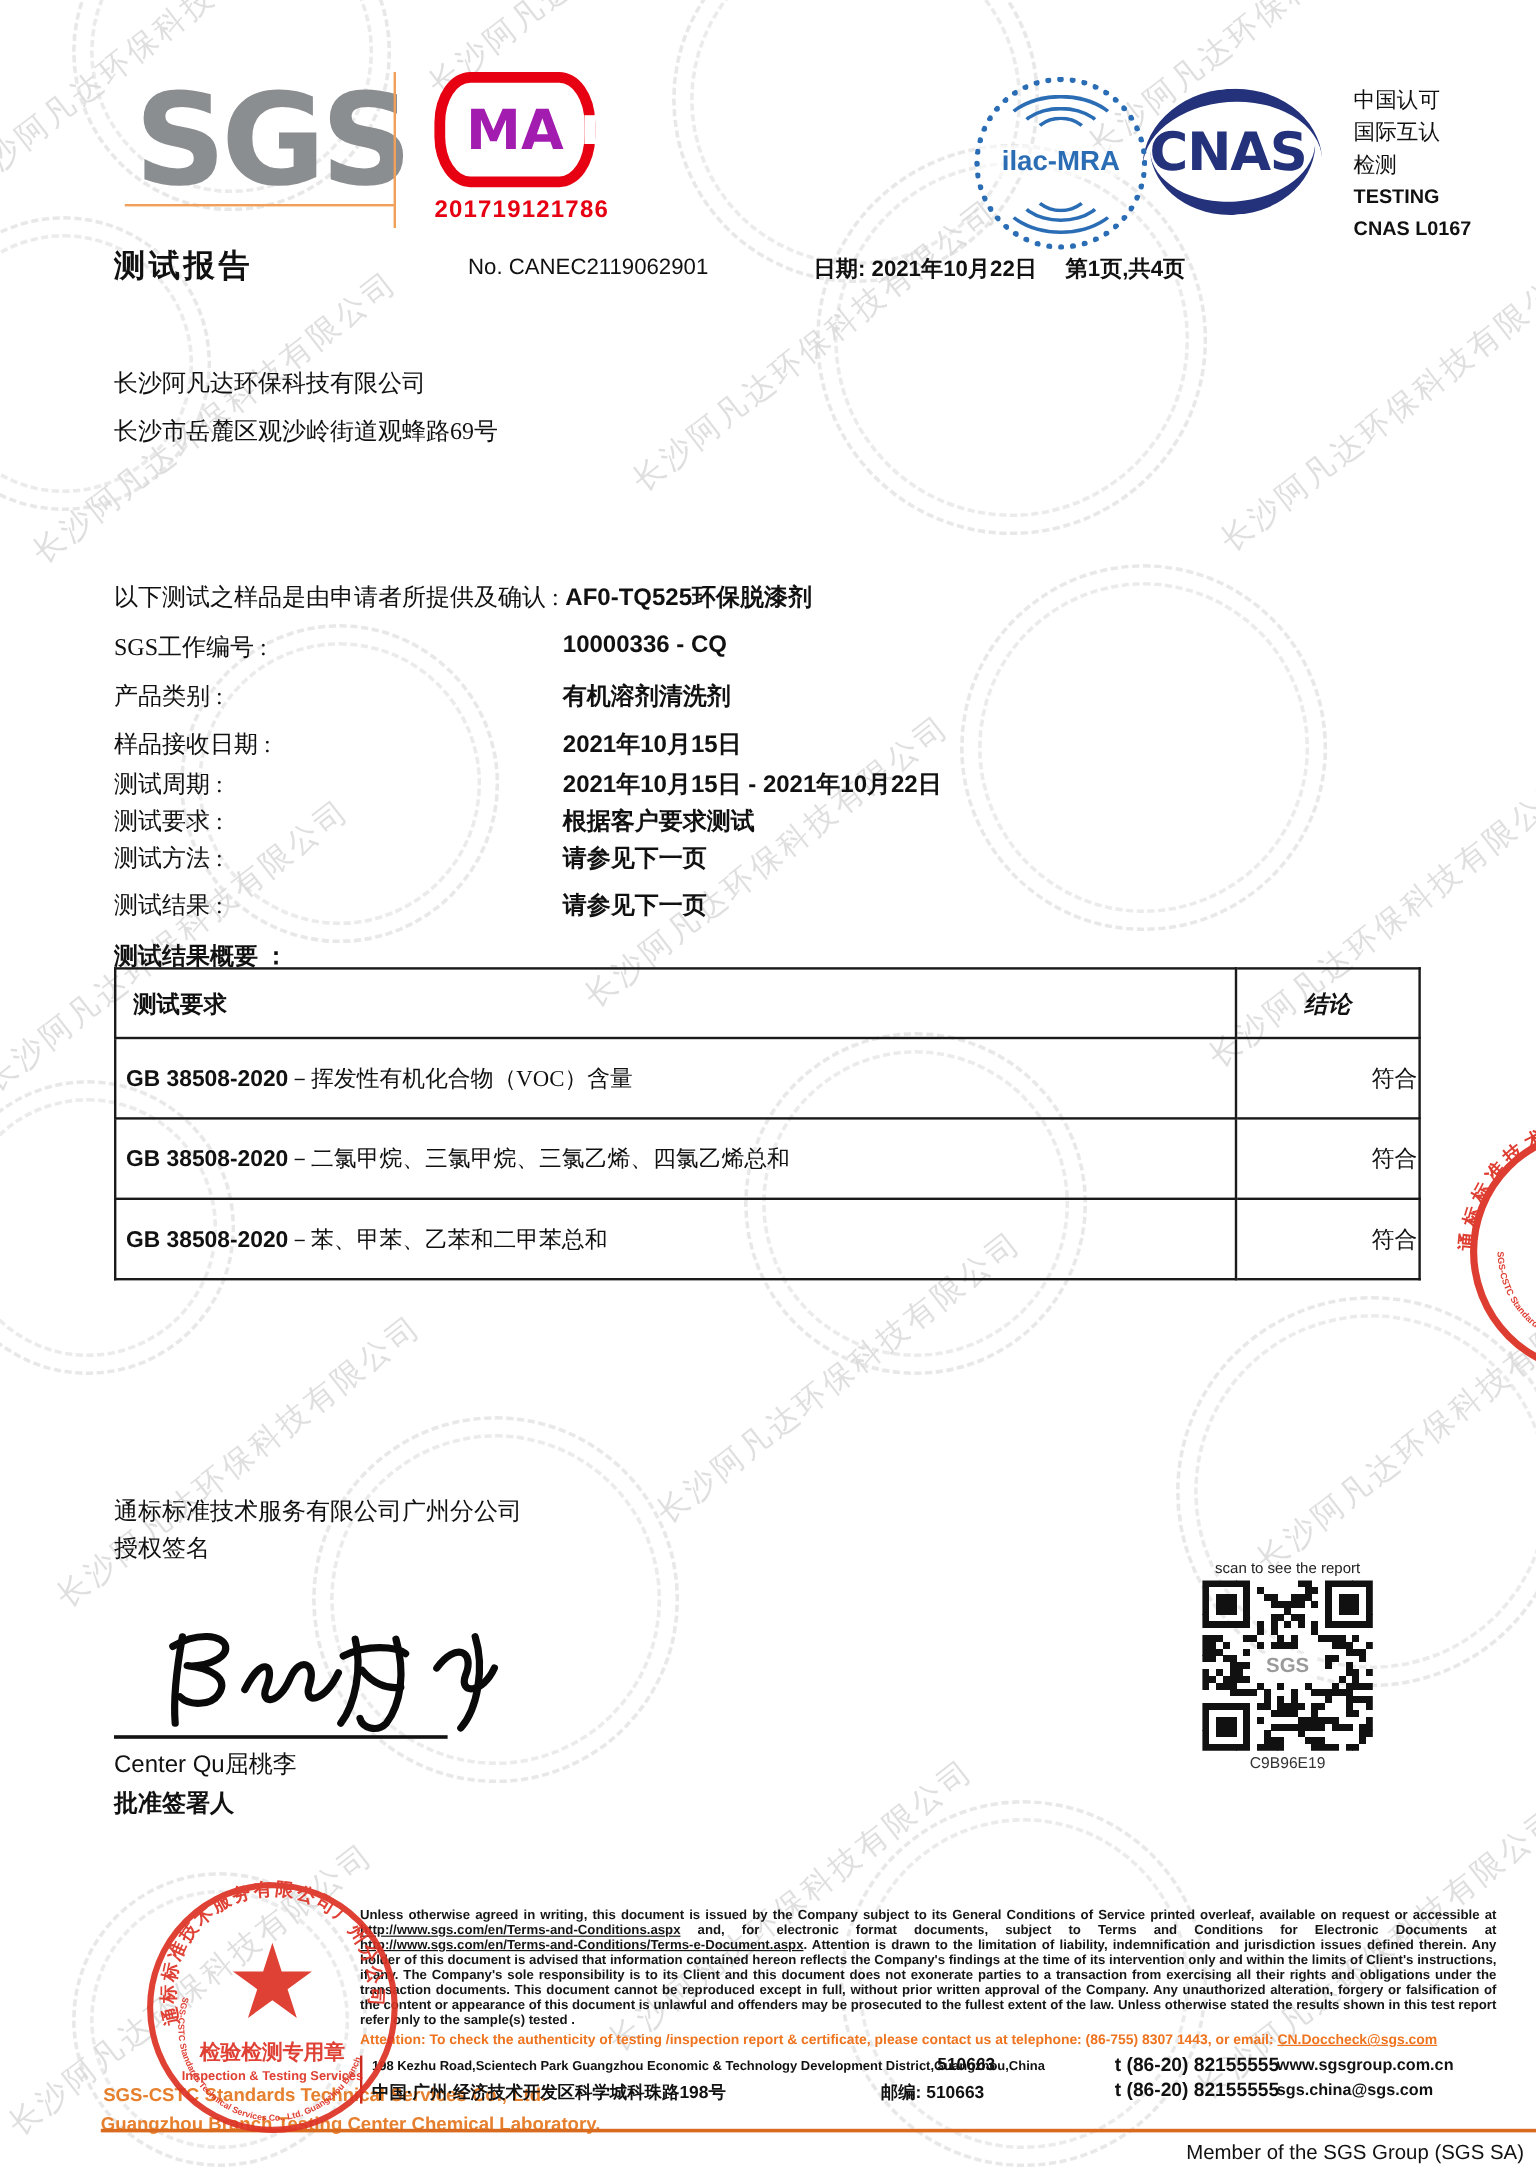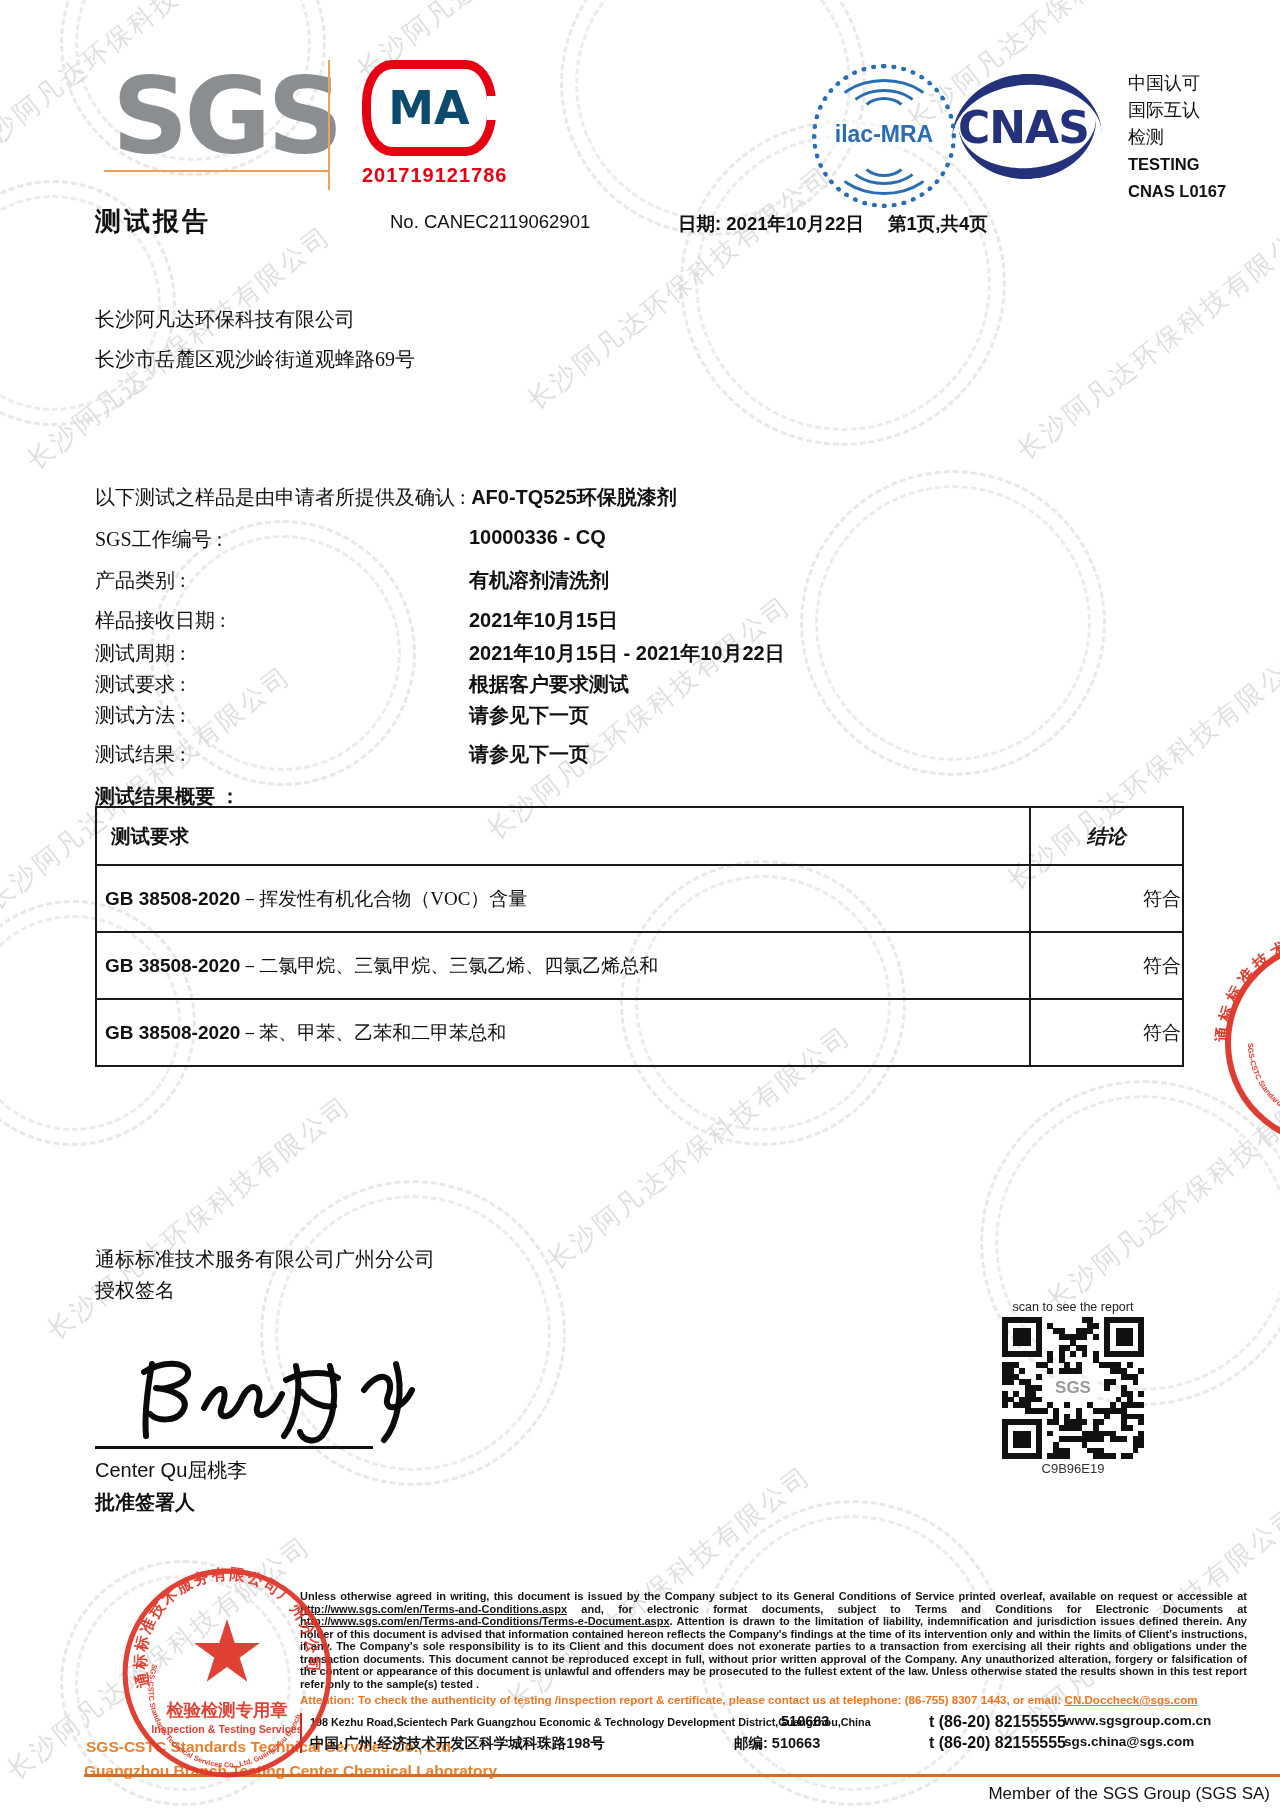--- a/index.html
+++ b/index.html
@@ -19,21 +19,21 @@
   
   .sgs-word{left:112px;top:64px;font-size:106px;font-weight:bold;line-height:1;color:#8b8e90;
             letter-spacing:-4px;font-family:"DejaVu Sans",sans-serif;}
   .sgs-hline{left:104px;top:170px;width:226px;height:2px;background:#f0a058;}
   .sgs-vline{left:328px;top:60px;width:2px;height:130px;background:#f0a058;}
 
   .cma{left:362px;top:60px;width:140px;}
   .cma-box{width:116px;height:78px;border:9px solid #e60012;border-radius:30px/42px;position:relative;
            display:flex;align-items:center;justify-content:center;}
   .cma-notch{position:absolute;right:-9px;top:50%;transform:translateY(-50%);width:9px;height:24px;background:#fff;}
-  .cma-ma{font-size:46px;font-weight:bold;color:#0c4a6e;font-family:"DejaVu Sans",sans-serif;}
+  .cma-ma{font-size:46px;font-weight:bold;color:#a21caf;font-family:"DejaVu Sans",sans-serif;}
   .cma-num{color:#e60012;font-size:20px;font-weight:600;margin-top:8px;letter-spacing:1px;}
 
   .ilac{left:812px;top:64px;width:134px;height:134px;border:5px dotted #2a6db5;border-radius:50%;}
   .ilac-arc{position:absolute;border:3px solid transparent;border-radius:50%;}
   .ia1{left:14px;top:10px;width:100px;height:66px;border-top-color:#2a6db5;}
   .ia2{left:28px;top:20px;width:72px;height:48px;border-top-color:#2a6db5;}
   .ia3{left:42px;top:28px;width:44px;height:34px;border-top-color:#2a6db5;}
   .ia4{left:14px;top:54px;width:100px;height:66px;border-bottom-color:#2a6db5;}
   .ia5{left:28px;top:62px;width:72px;height:48px;border-bottom-color:#2a6db5;}
   .ia6{left:42px;top:68px;width:44px;height:34px;border-bottom-color:#2a6db5;}

